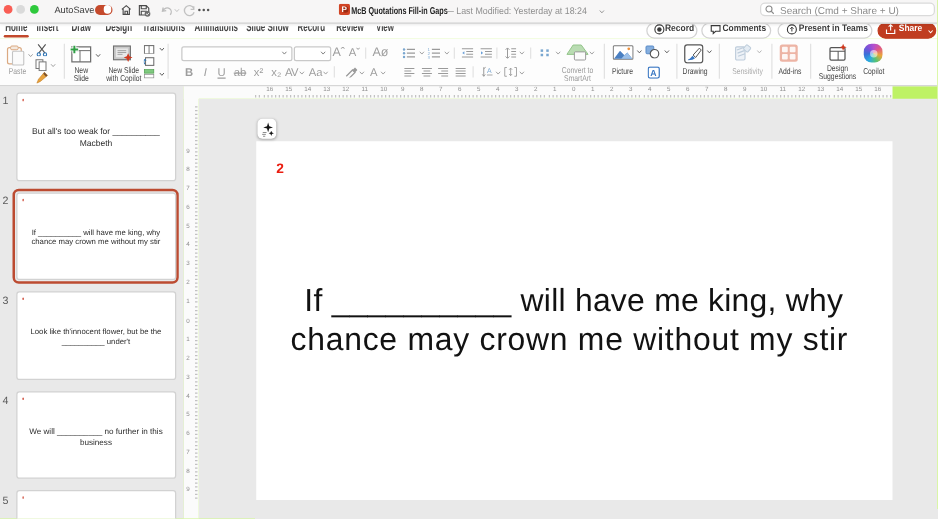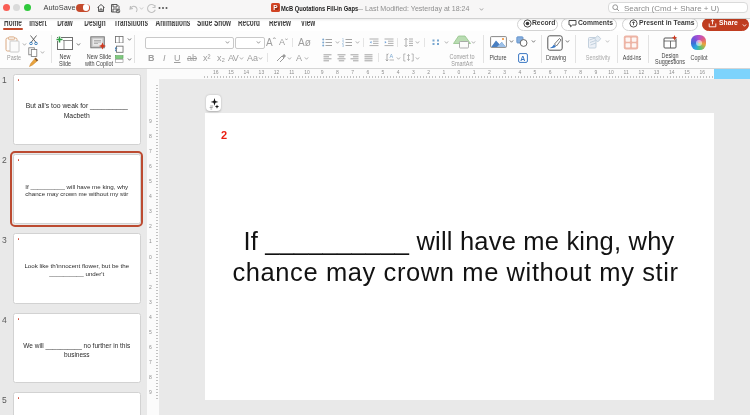--- a/index.html
+++ b/index.html
@@ -1,16 +1,16 @@
 <!DOCTYPE html>
 <html><head><meta charset="utf-8">
 <style>
   html,body{margin:0;padding:0;}
   body{width:750px;height:415px;overflow:hidden;font-family:"Liberation Sans",sans-serif;-webkit-font-smoothing:antialiased;}
-  #app{position:relative;width:750px;height:415px;background:#7dd3fc;overflow:hidden;}
+  #app{position:relative;width:750px;height:415px;background:#bef264;overflow:hidden;}
   .abs{position:absolute;}
   
   #titlebar{left:0;top:0;width:750px;height:18px;background:#f7f6f6;border-bottom:1px solid #d0d0d0;box-shadow:0 1px 2px rgba(0,0,0,.08);z-index:30;}
   .light{width:7px;height:7px;border-radius:50%;top:3.5px;}
   #autosave{left:43.5px;top:3.2px;font-size:7.4px;color:#3d3d3d;letter-spacing:0;}
   #toggle{left:76px;top:3.5px;width:14px;height:8px;border-radius:4px;background:#c54a2c;}
   #toggle .knob{position:absolute;right:0.8px;top:0.8px;width:6.4px;height:6.4px;border-radius:50%;background:#fff;}
   
   #tabsrow{left:0;top:18px;width:750px;height:13px;background:#ffffff;z-index:20;}
   #tabsclip{left:0;top:21.2px;width:520px;height:6.6px;overflow:hidden;z-index:21;}

